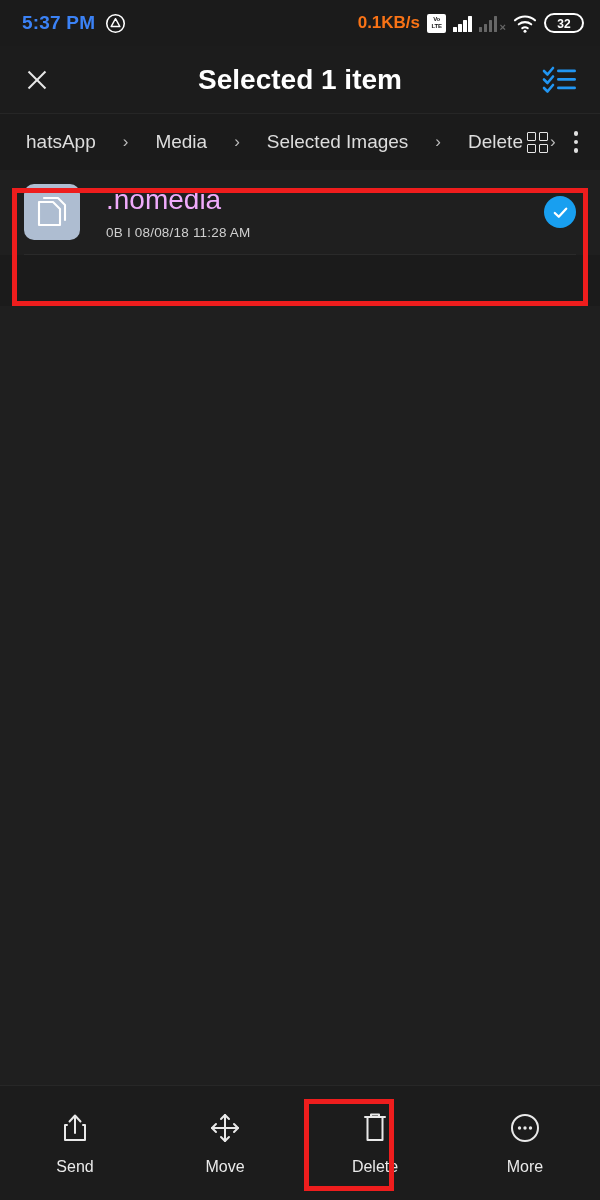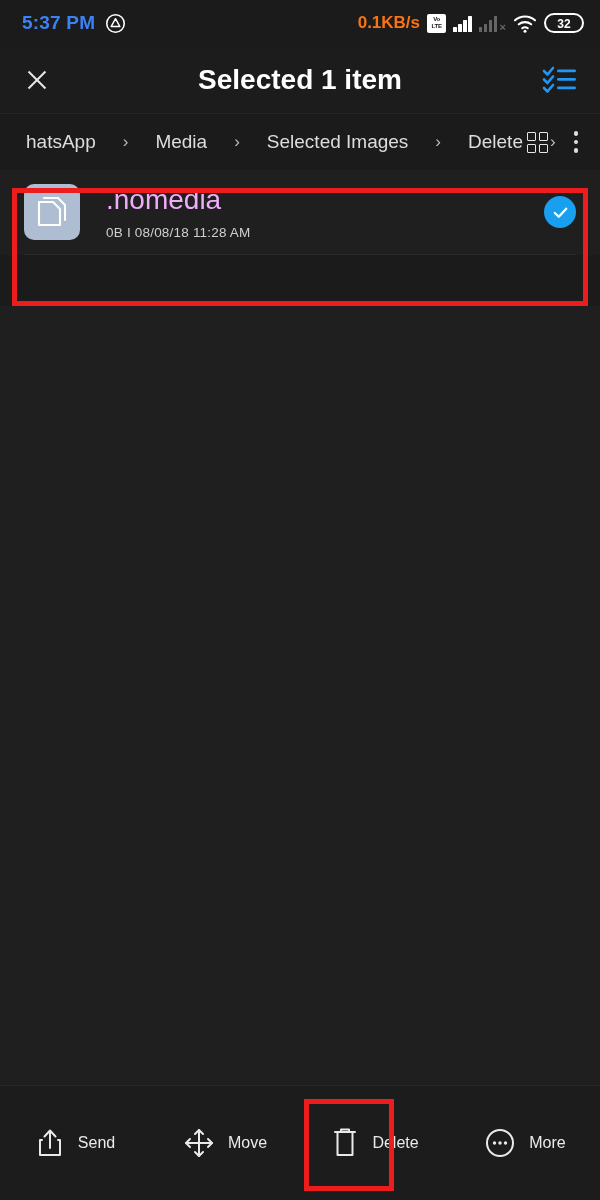--- a/index.html
+++ b/index.html
@@ -92,21 +92,21 @@
   .hl-del { left:304px; top:1099px; width:90px; height:92px; }
 
   .spacer { flex:1; background:#1f1f1f; }
 
   
   .bottombar {
     position:absolute; left:0; right:0; bottom:0; height:115px;
     background:#1c1c1c; border-top:1px solid #272727;
     display:flex; align-items:center;
   }
-  .baction { flex:1; display:flex; flex-direction:row; align-items:center; justify-content:center; gap:13px; cursor:pointer; }
+  .baction { flex:1; display:flex; flex-direction:column; align-items:center; justify-content:center; gap:13px; cursor:pointer; }
   .blabel { color:#eaeaea; font-size:16px; }
   .bico { height:34px; display:flex; align-items:center; justify-content:center; }
 </style>
 </head>
 <body>
 
 <div class="phone">
 
   <div class="statusbar">
     <div class="sb-left">

